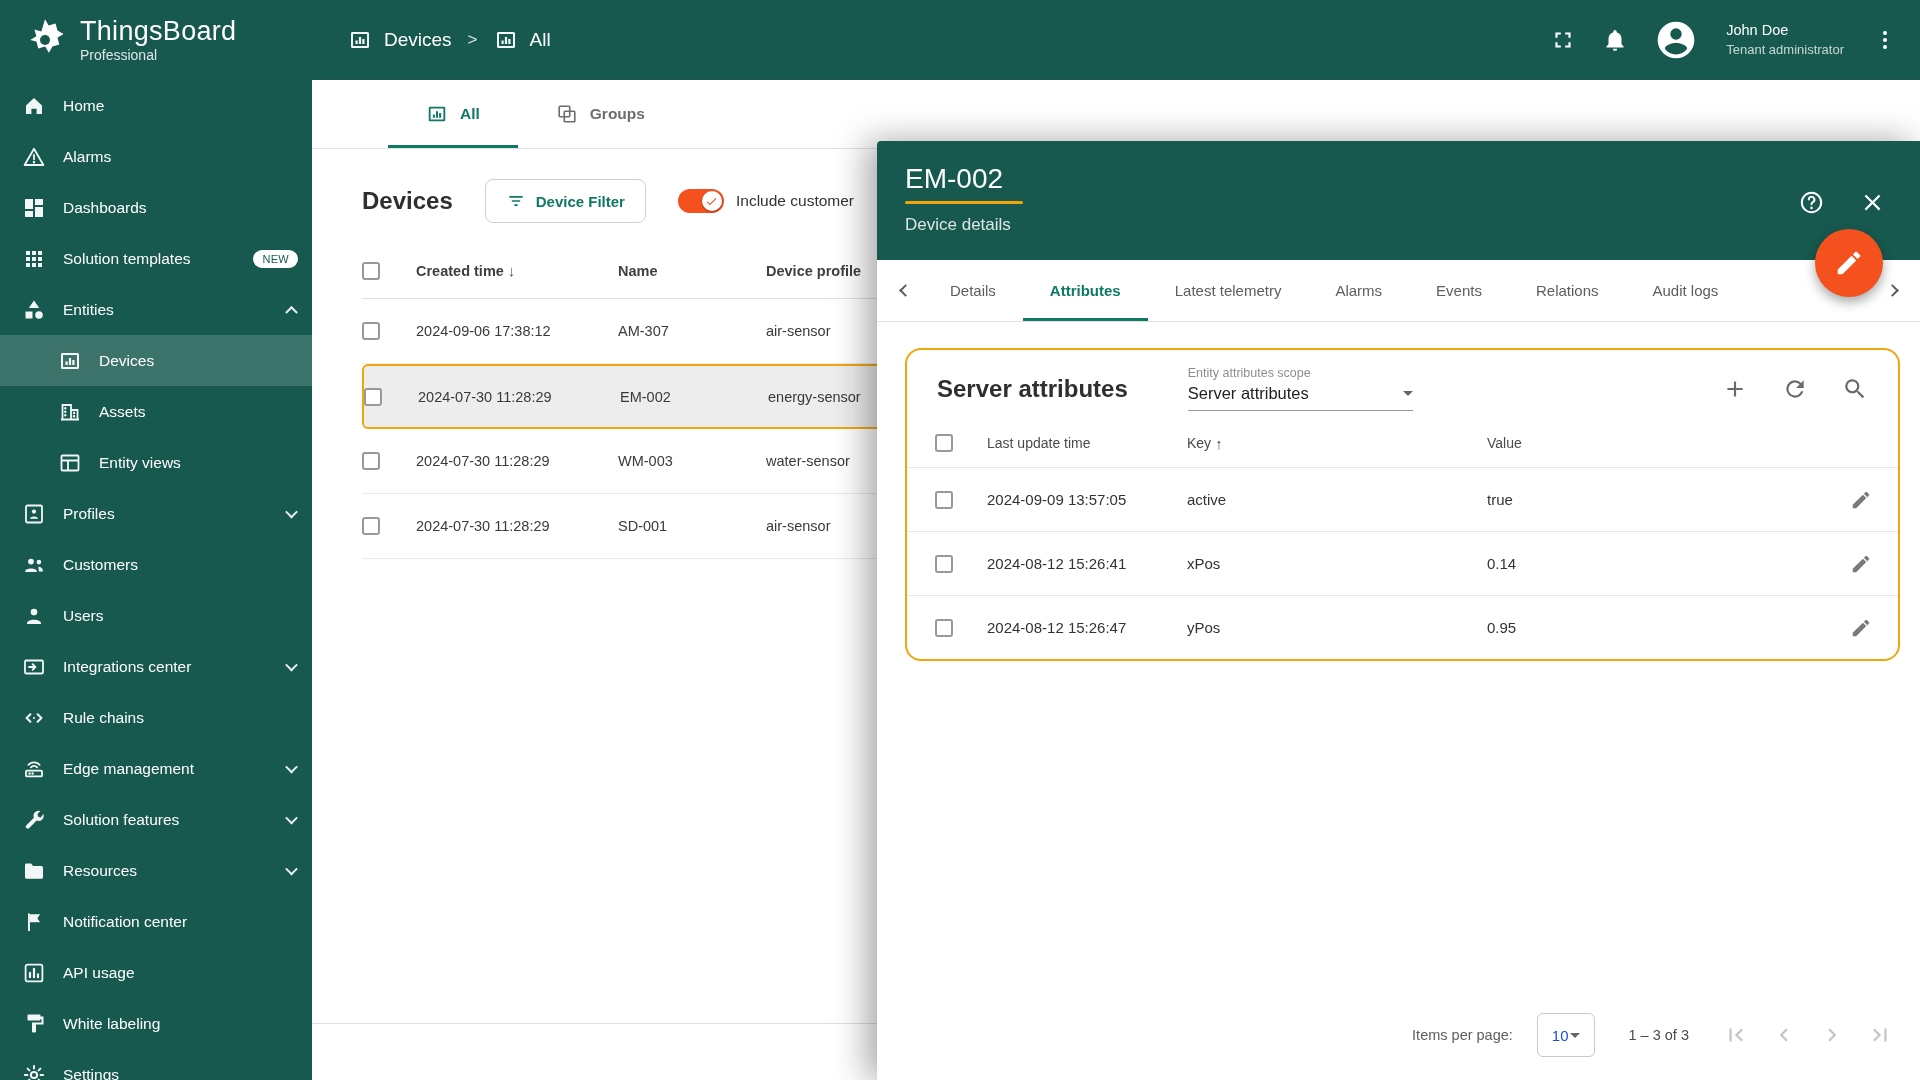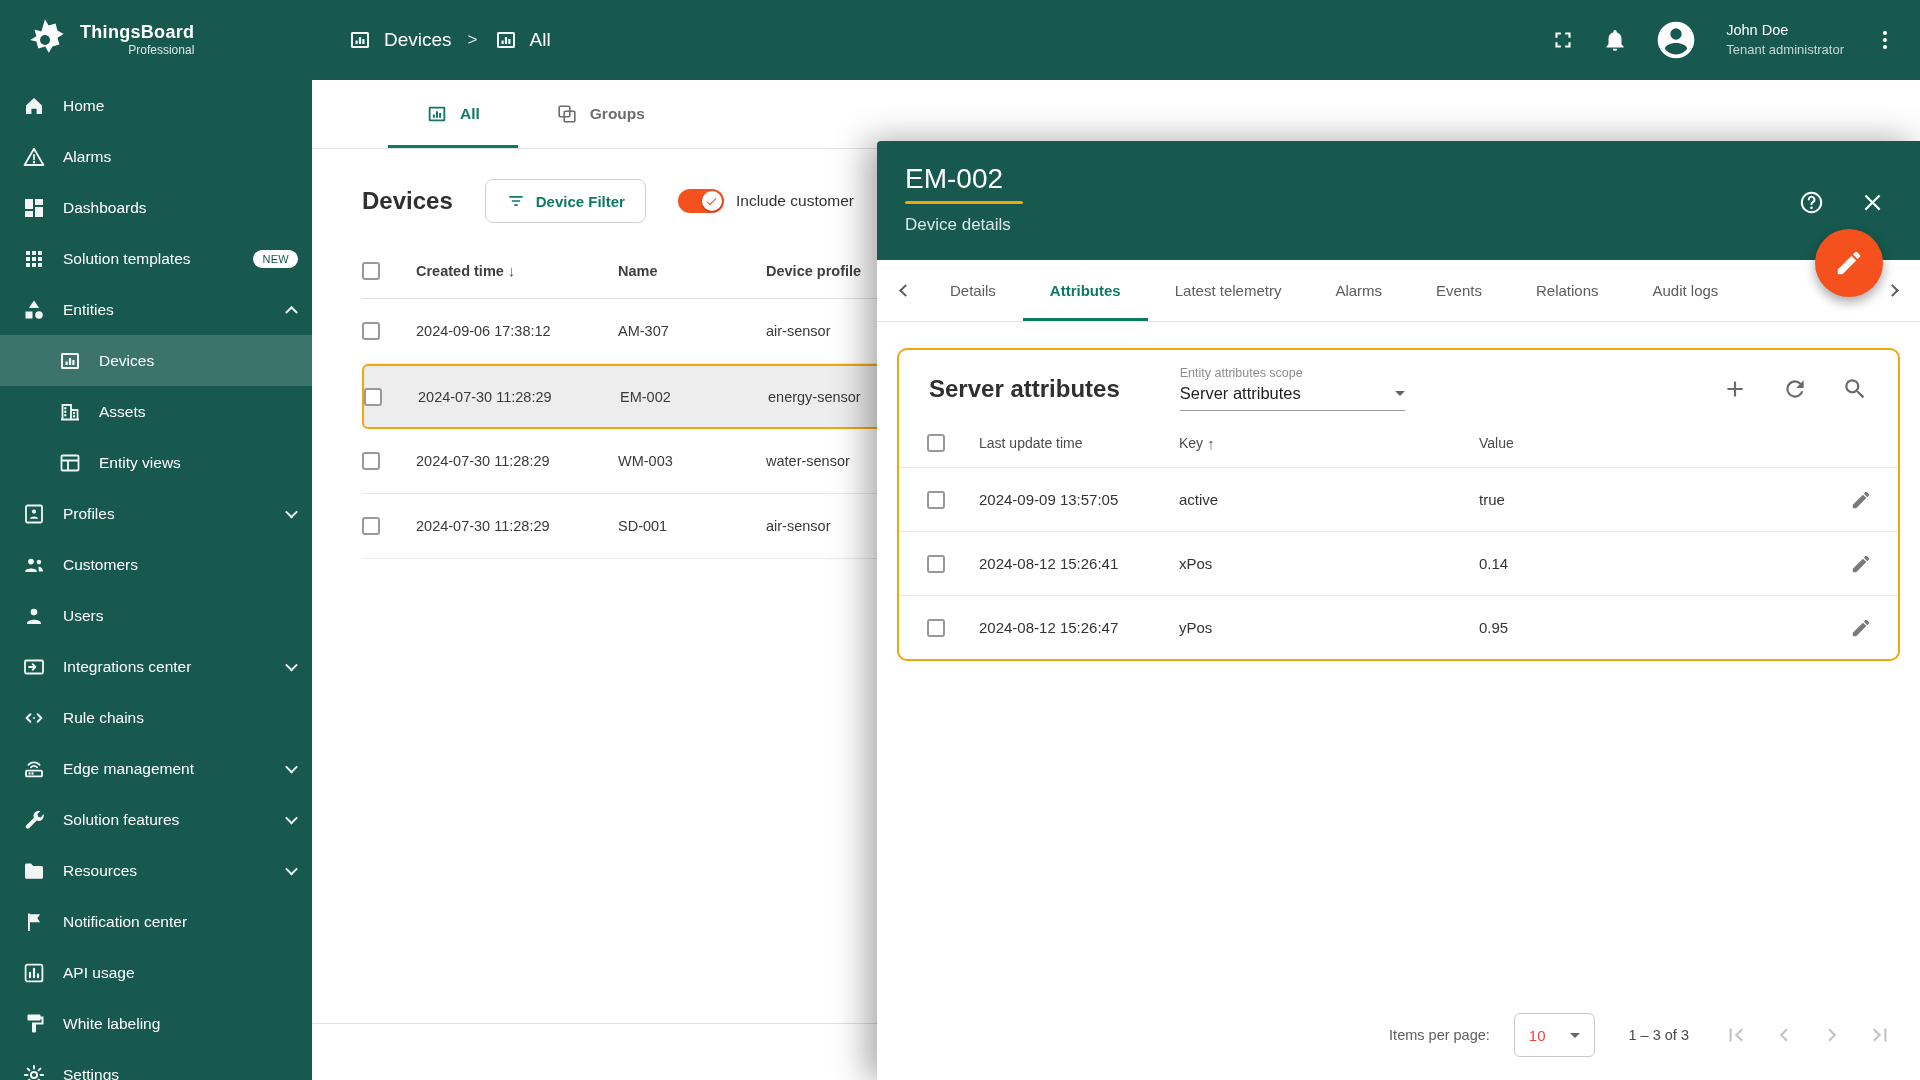--- a/index.html
+++ b/index.html
@@ -20,22 +20,22 @@
   .chev.down{transform:rotate(45deg) translate(-1px,-1px)}
   .chev.up{transform:rotate(-135deg) translate(-2px,-2px)}
   .chev.left{transform:rotate(135deg)}
   .chev.right{transform:rotate(-45deg)}
   .cb{display:inline-block;width:18px;height:18px;border:2px solid #999;border-radius:3px;background:#fff;flex:none;cursor:pointer}
 
   
   .sidebar{position:absolute;left:0;top:0;width:312px;height:100%;background:var(--teal);color:#fff;z-index:5}
   .logo-row{height:80px;display:flex;align-items:center;gap:12px;padding:0 18px 0 22px}
   .logo-mark{width:46px;height:46px;color:var(--teal)}
-  .logo-title{font-size:18px;font-weight:700;letter-spacing:.3px;line-height:1.05}
-  .logo-sub{font-size:12px;text-align:right;opacity:.85;margin-top:1px}
+  .logo-title{font-size:27px;font-weight:400;letter-spacing:.3px;line-height:1.05}
+  .logo-sub{font-size:14px;opacity:.85;margin-top:1px}
   .nav{display:flex;flex-direction:column}
   .nav-item{height:51px;display:flex;align-items:center;gap:17px;padding:0 8px 0 22px;font-size:15.5px;cursor:pointer;color:#fff}
   .nav-item .nav-ic{width:24px;height:24px;opacity:.95}
   .nav-item.sub{padding-left:58px}
   .nav-item.active{background:rgba(255,255,255,.16)}
   .nav-item .chev{margin-right:8px;opacity:.9}
   .badge-new{background:#fff;color:var(--teal);font-size:11px;font-weight:400;padding:3px 9px;border-radius:10px;margin-right:6px;letter-spacing:.3px}
 
   
   .topbar{position:absolute;left:312px;top:0;right:0;height:80px;background:var(--teal);color:#fff;display:flex;align-items:center;padding:0 22px 0 36px;z-index:4}
@@ -90,39 +90,39 @@
     display:flex;align-items:center;justify-content:center;box-shadow:0 5px 12px rgba(0,0,0,.35);cursor:pointer;z-index:12}
   .fab .ic{width:30px;height:30px;color:#fff}
 
   .panel-tabs{height:62px;display:flex;align-items:center;border-bottom:1px solid #e3e3e3;padding:0 10px;flex:none;position:relative}
   .tab-nav{width:36px;height:100%;display:flex;align-items:center;justify-content:center;color:#5d5d5d;cursor:pointer}
   .ptabs{flex:1;display:flex;height:100%}
   .ptab{padding:0 27px;height:100%;display:flex;align-items:center;font-size:15px;font-weight:500;color:#5d5d5d;position:relative;cursor:pointer;white-space:nowrap}
   .ptab.active{color:var(--teal-accent);font-weight:700}
   .ptab.active::after{content:"";position:absolute;left:0;right:0;bottom:0;height:3px;background:var(--teal-accent)}
 
-  .attr-card{margin:26px 20px 0 20px;border:2px solid var(--amber);border-radius:10px;overflow:hidden;flex:none}
+  .attr-card{margin:26px 20px 0 28px;border:2px solid var(--amber);border-radius:16px;overflow:hidden;flex:none}
   .attr-head{display:flex;align-items:center;padding:16px 30px 8px 30px}
   .attr-title{font-size:24px;font-weight:600;color:#2f2f2f}
   .scope{margin-left:60px;min-width:225px;cursor:pointer}
   .scope-label{font-size:12.5px;color:#8d8d8d;margin-bottom:4px}
   .scope-value{display:flex;align-items:center;justify-content:space-between;font-size:16.5px;color:#222;
     border-bottom:1px solid #9a9a9a;padding-bottom:7px}
   .caret{width:0;height:0;border-left:5px solid transparent;border-right:5px solid transparent;border-top:5.5px solid #666}
   .attr-actions{margin-left:auto;display:flex;gap:34px;color:#6a6a6a}
   .attr-actions .ic{width:26px;height:26px;cursor:pointer}
 
   .attr-grid{display:grid;grid-template-columns:52px 200px 300px 1fr 44px;align-items:center;padding:0 26px 0 28px}
   .attr-thead{height:48px;font-size:14px;font-weight:400;color:#4b4b4b}
   .attr-row{height:64px;border-top:1px solid #e7e7e7;font-size:15px;color:#333}
   .row-edit{width:22px;height:22px;color:#7a7a7a;cursor:pointer;justify-self:end}
 
   .panel-pagination{margin-top:auto;height:90px;display:flex;align-items:center;justify-content:flex-end;gap:24px;
     padding-right:27px;color:#5e5e5e;font-size:14.5px;flex:none}
-  .per-page-box{display:flex;align-items:center;gap:24px;border:1px solid #c9c9c9;border-radius:6px;height:44px;padding:0 14px;color:#ef4444;font-size:15px;cursor:pointer}
+  .per-page-box{display:flex;align-items:center;gap:1px;border:1px solid #c9c9c9;border-radius:6px;height:44px;padding:0 14px;color:#1d4ed8;font-size:15px;cursor:pointer}
   .range{margin:0 10px;color:#4a4a4a}
   .pager{display:flex;gap:22px;color:#c4c4c4}
   .pager .ic{width:26px;height:26px}
 </style>
 </head>
 <body>
 
 <div class="app">
 
   <aside class="sidebar">

